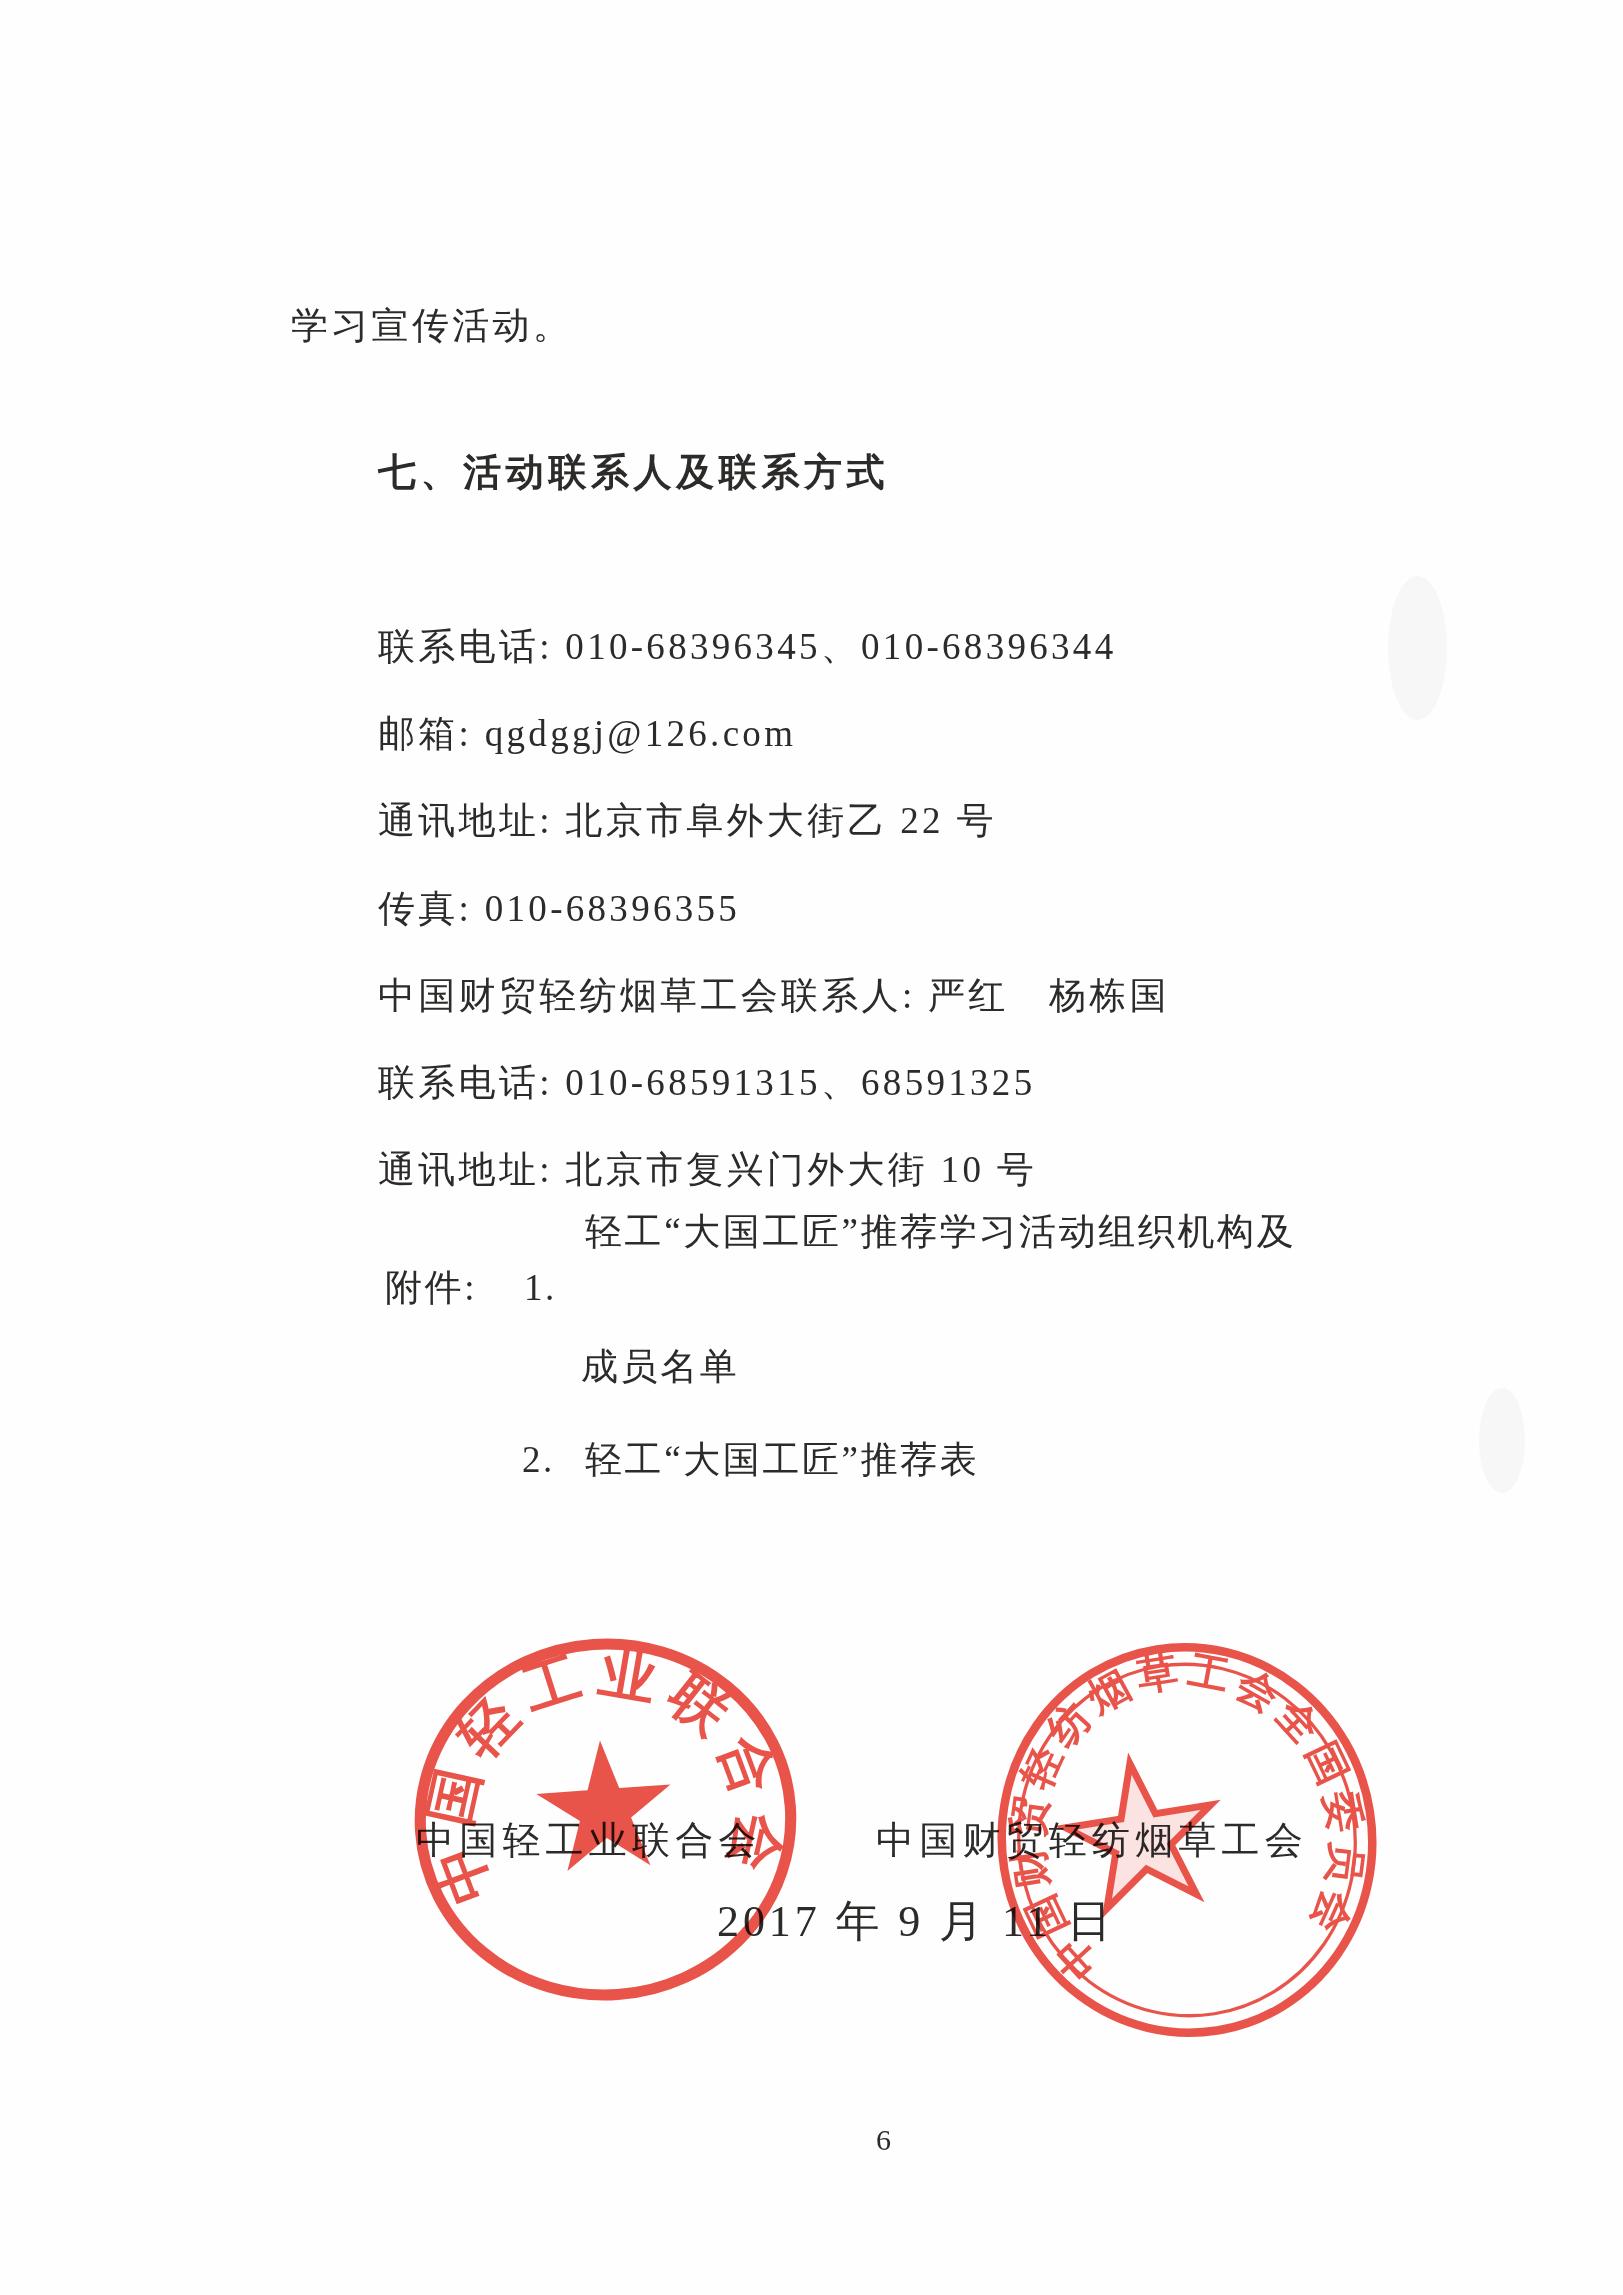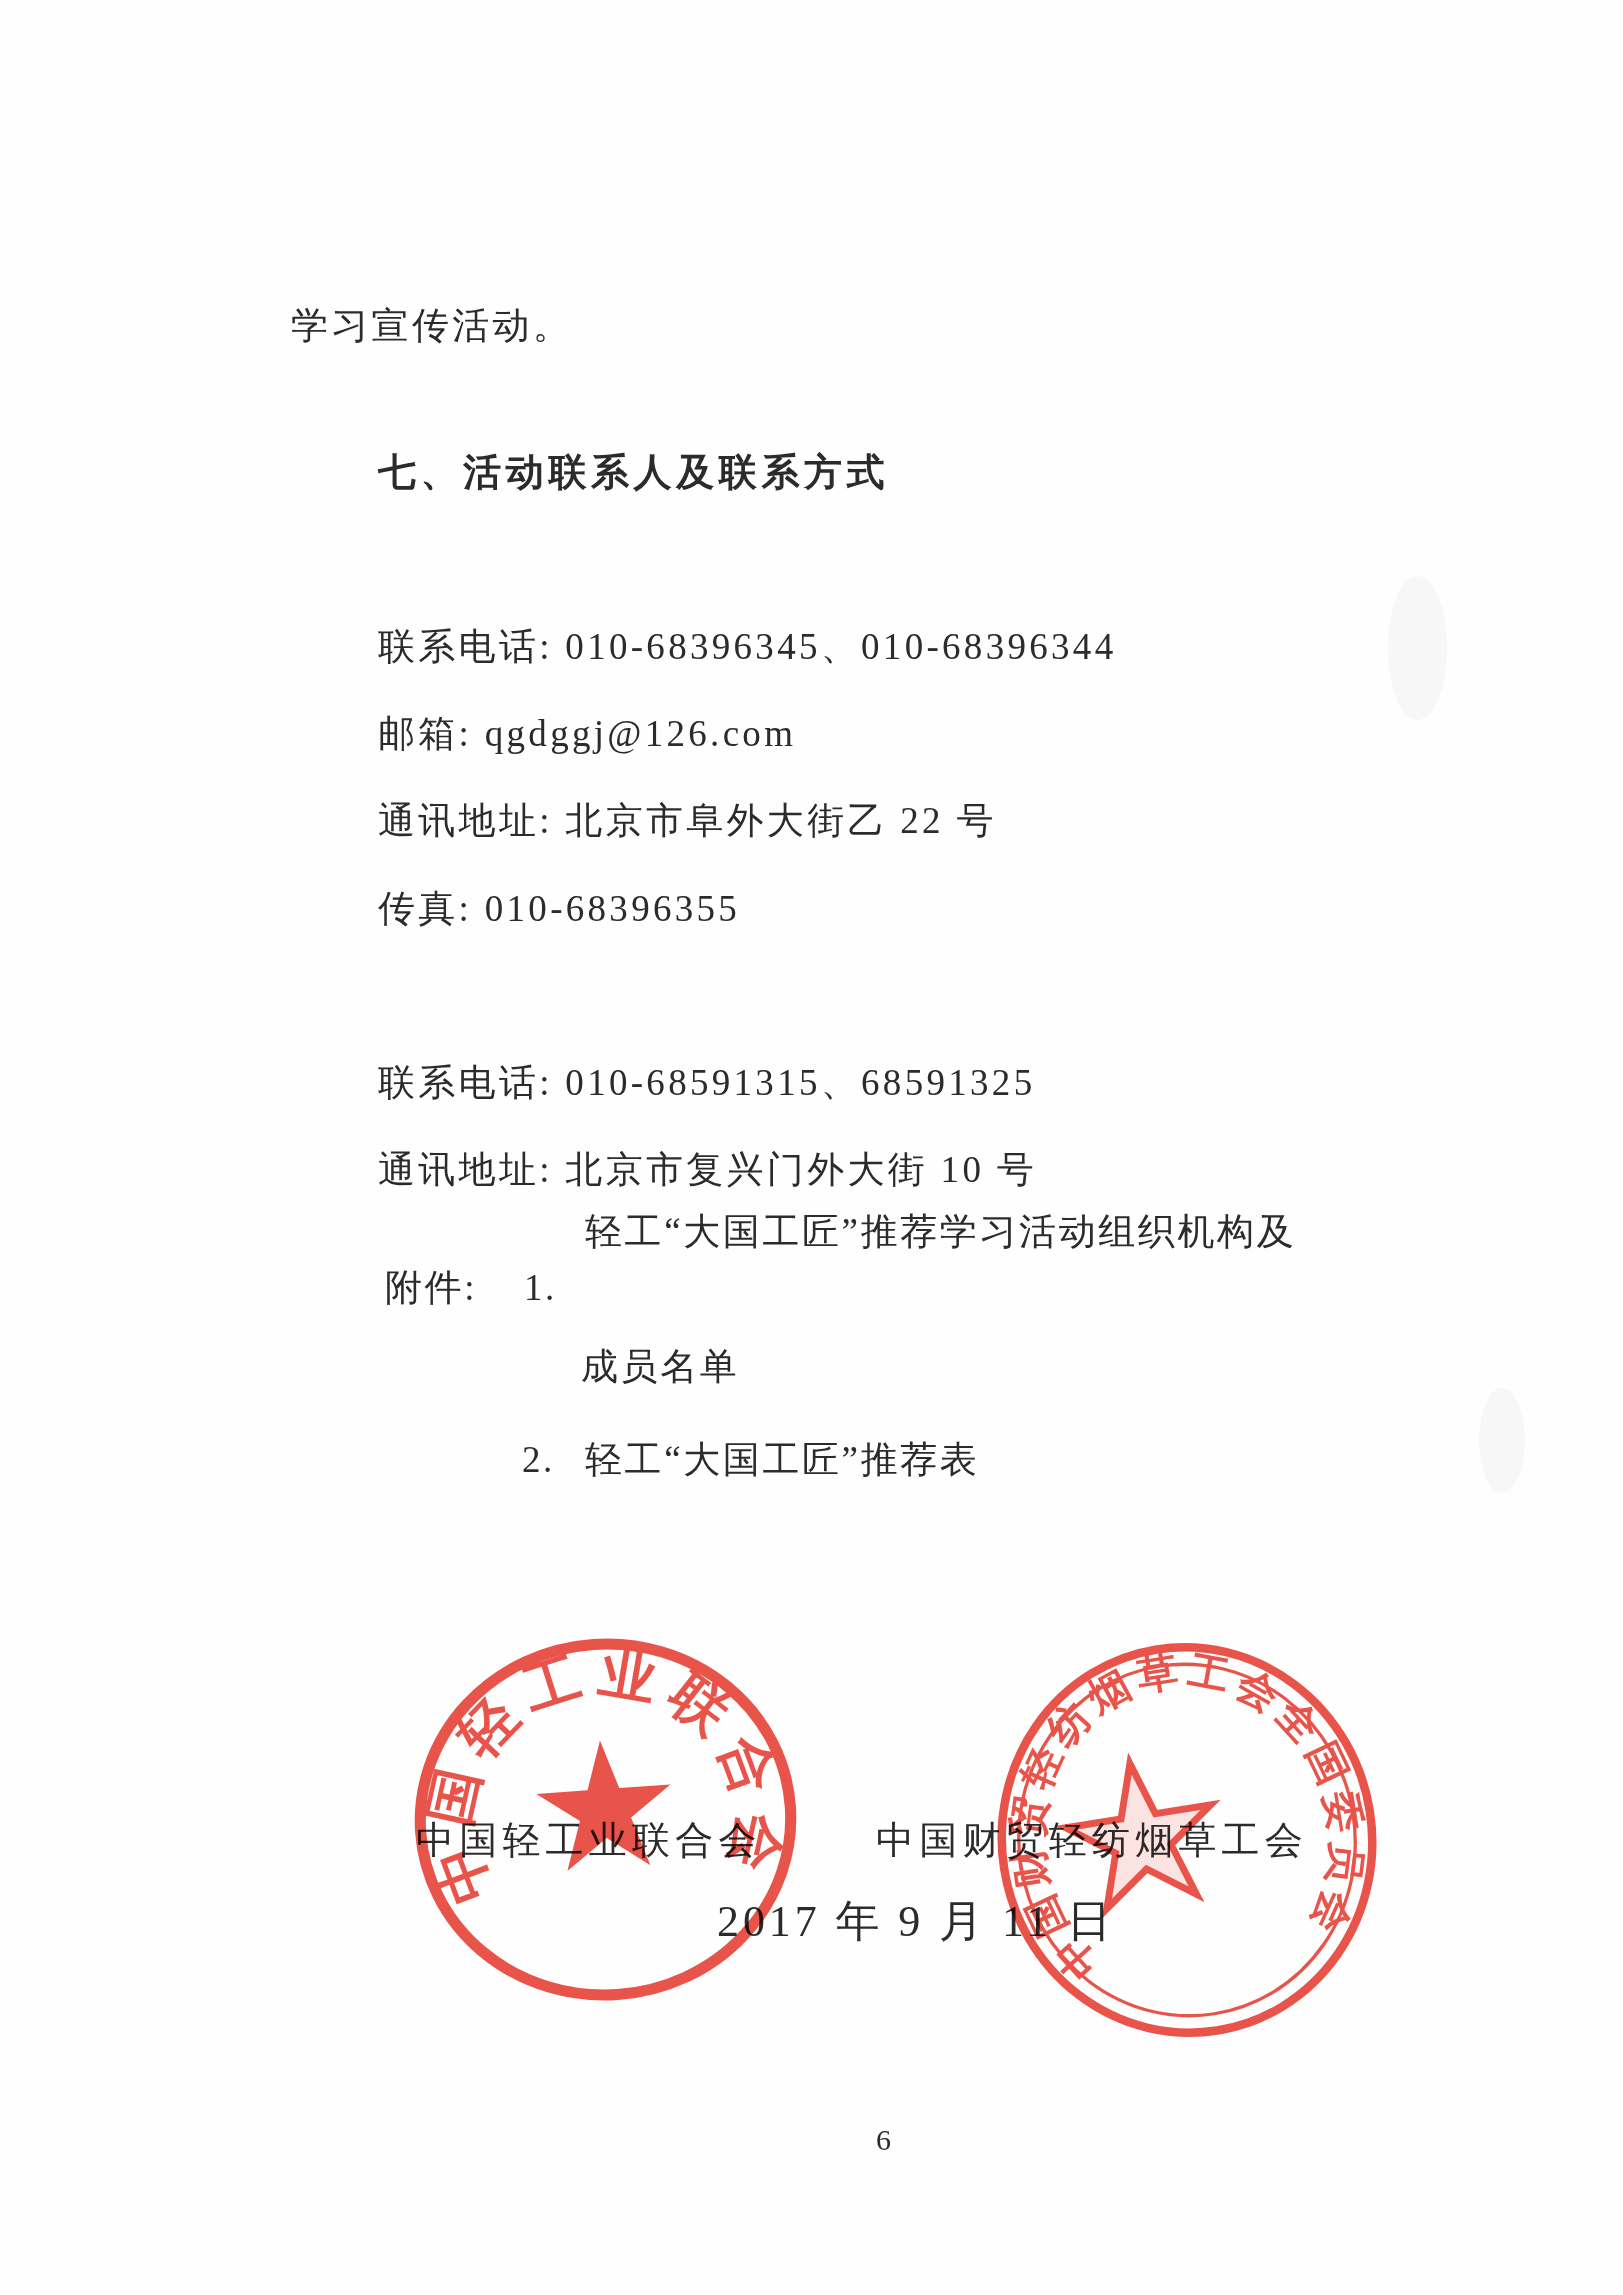--- a/index.html
+++ b/index.html
@@ -52,20 +52,21 @@
 
 
   <div class="line" style="left:378px; top:628px;">联系电话: 010-68396345、010-68396344</div>
 
   <div class="line" style="left:378px; top:715px;">邮箱: qgdggj@126.com</div>
 
   <div class="line" style="left:378px; top:802px;">通讯地址: 北京市阜外大街乙 22 号</div>
 
   <div class="line" style="left:378px; top:890px;">传真: 010-68396355</div>
 
+  <div class="line" style="left:378px; top:977px;">中国财贸轻纺烟草工会联系人: 严红　杨栋国</div>
 
   <div class="line" style="left:378px; top:1064px;">联系电话: 010-68591315、68591325</div>
 
   <div class="line" style="left:378px; top:1151px;">通讯地址: 北京市复兴门外大街 10 号</div>
 
   <div class="line attach" style="left:385px; top:1269px;">附件:</div>
   <div class="line attach" style="left:524px; top:1269px;">1.</div>
   <div class="line attach" style="left:585px; top:1213px;">轻工“大国工匠”推荐学习活动组织机构及</div>
   <div class="line attach" style="left:581px; top:1348px;">成员名单</div>
   <div class="line attach" style="left:522px; top:1441px;">2.</div>

